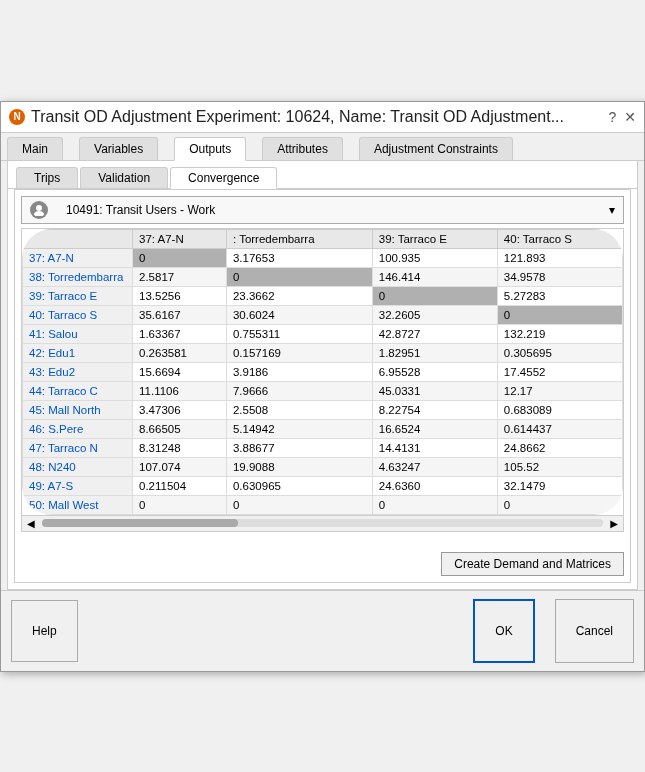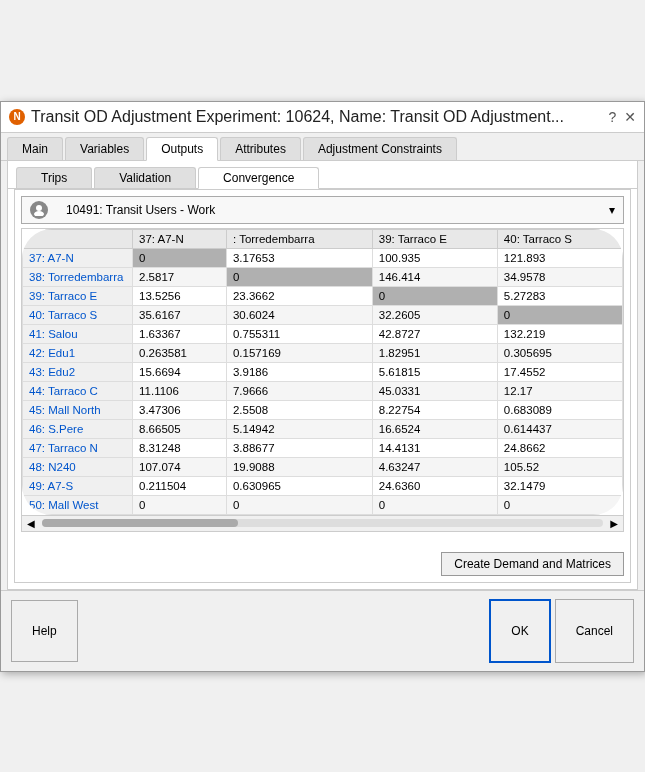--- a/index.html
+++ b/index.html
@@ -56,21 +56,21 @@
       cursor: pointer;
       font-size: 14px;
       color: #555;
     }
     
     .main-tabs {
       display: flex;
       background: #f0f0f0;
       border-bottom: 1px solid #ccc;
       padding: 4px 6px 0;
-      gap: 2px;
+      gap: 16px;
     }
     .main-tab {
       padding: 4px 14px;
       border: 1px solid #ccc;
       border-bottom: none;
       background: #e0e0e0;
       cursor: pointer;
       font-size: 12px;
       border-radius: 3px 3px 0 0;
     }
@@ -82,21 +82,21 @@
     }
     
     .sub-tabs {
       display: flex;
       padding: 6px 8px 0;
       gap: 2px;
       background: #fff;
       border-bottom: 1px solid #ccc;
     }
     .sub-tab {
-      padding: 3px 24px;
+      padding: 3px 17px;
       border: 1px solid #ccc;
       border-bottom: none;
       background: #e0e0e0;
       cursor: pointer;
       font-size: 12px;
       border-radius: 3px 3px 0 0;
     }
     .sub-tab.active {
       background: #fff;
       border-bottom: 1px solid #fff;
@@ -244,21 +244,21 @@
       border: 1px solid #aaa;
       background: #f0f0f0;
       cursor: pointer;
       font-size: 12px;
     }
     .footer-btn.ok {
       border: 2px solid #0055cc;
     }
     .footer-right {
       display: flex;
-      gap: 4px;
+      gap: 20px;
     }
   </style>
 </head>
 <body>
 
 <div class="window">
 
   <div class="title-bar">
     <div class="title-bar-left">
       <div class="title-bar-icon">N</div>
@@ -352,21 +352,21 @@
                   <td class="row-label">42: Edu1</td>
                   <td>0.263581</td>
                   <td>0.157169</td>
                   <td>1.82951</td>
                   <td>0.305695</td>
                 </tr>
                 <tr>
                   <td class="row-label">43: Edu2</td>
                   <td>15.6694</td>
                   <td>3.9186</td>
-                  <td>5.61815</td>
+                  <td>6.95528</td>
                   <td>17.4552</td>
                 </tr>
                 <tr>
                   <td class="row-label">44: Tarraco C</td>
                   <td>11.1106</td>
                   <td>7.9666</td>
                   <td>45.0331</td>
                   <td>12.17</td>
                 </tr>
                 <tr>

